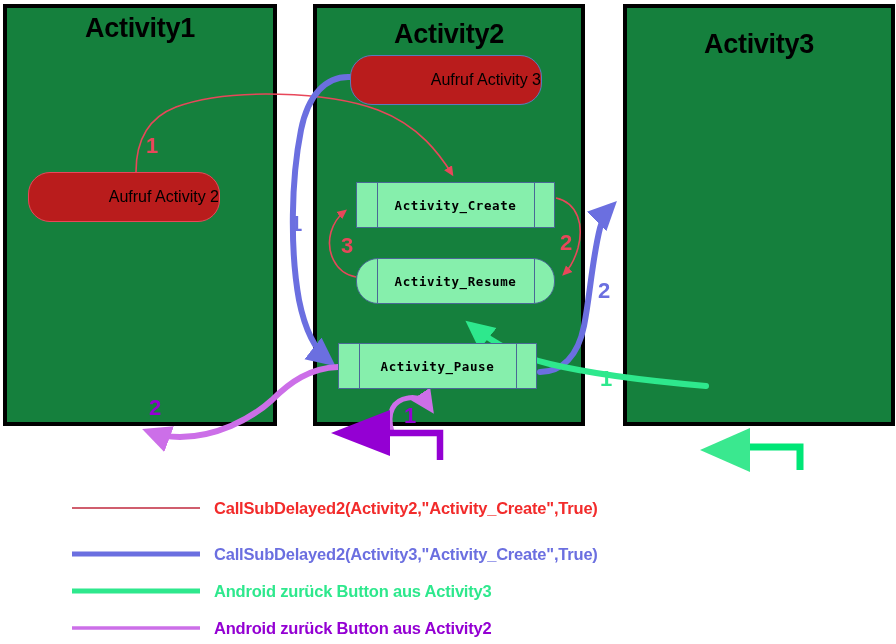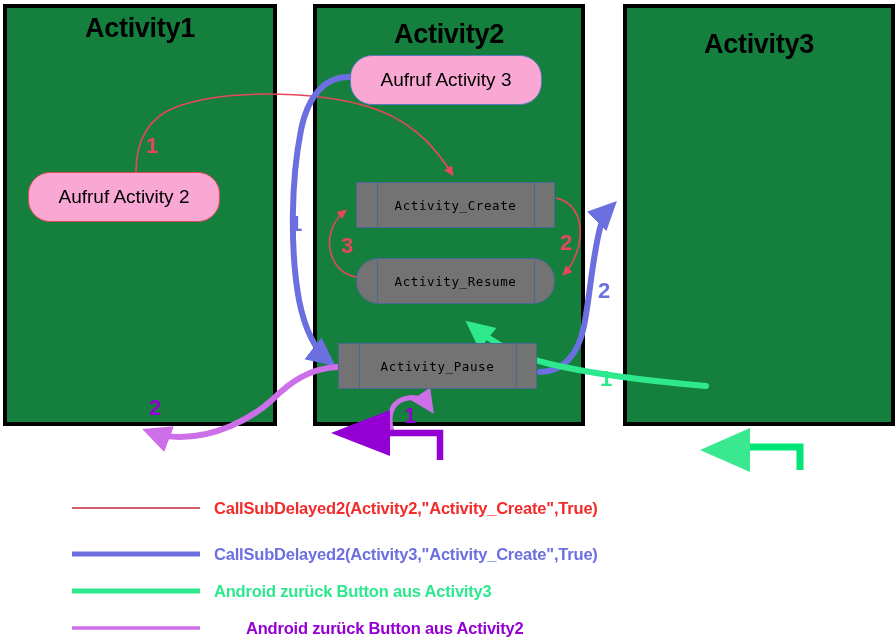--- a/index.html
+++ b/index.html
@@ -5,25 +5,25 @@
   html,body{margin:0;padding:0;background:#ffffff;}
   body{width:896px;height:644px;position:relative;overflow:hidden;
        font-family:"Liberation Sans",sans-serif;}
   #stage{position:absolute;left:0;top:0;width:896px;height:644px;}
   #svgroot{position:absolute;left:0;top:0;width:896px;height:644px;}
 
   .act-box{position:absolute;border:4px solid #000000;background:#15803d;box-sizing:border-box;}
   .act-title{position:absolute;width:100%;text-align:center;font-weight:bold;
              font-size:27px;color:#000000;line-height:1.06;letter-spacing:-0.3px;}
 
-  .rrect{position:absolute;box-sizing:border-box;border-radius:22px;background:#f9a8d4;
-         display:flex;align-items:center;justify-content:center;
-         font-size:19px;color:#000000;}
+  .rrect{position:absolute;box-sizing:border-box;border-radius:22px;background:#b91c1c;
+         display:flex;align-items:center;justify-content:flex-end;
+         font-size:16px;color:#000000;}
 
-  .proc{position:absolute;box-sizing:border-box;border:1.6px solid #4a6896;background:#737373;}
+  .proc{position:absolute;box-sizing:border-box;border:1.6px solid #4a6896;background:#86efac;font-weight:bold;}
   .proc .vl{position:absolute;top:0;bottom:0;width:0;border-left:1.6px solid #4a6896;}
   .proc .ptxt{position:absolute;left:0;right:0;top:50%;transform:translateY(-50%);
               text-align:center;font-family:"DejaVu Sans Mono","Liberation Mono",monospace;
               font-size:12.5px;color:#000000;letter-spacing:0.6px;}
 
   .num{position:absolute;font-weight:bold;font-size:22px;}
 
   .legend{position:absolute;}
   .leg-row{position:absolute;left:0;display:flex;align-items:center;}
   .leg-line{display:block;}
@@ -137,21 +137,21 @@
       <span class="leg-txt" style="color:#6b6fe0;margin-left:-68px;">CallSubDelayed2(Activity3,"Activity_Create",True)</span>
     </div>
 
     <div class="leg-row" style="top:581px;">
       <svg class="leg-line" width="210" height="20" style="margin-left:72px;">
         <line x1="0" y1="10" x2="128" y2="10" stroke="#2ee88d" stroke-width="5"></line>
       </svg>
       <span class="leg-txt" style="color:#2ee88d;margin-left:-68px;">Android zurück Button aus Activity3</span>
     </div>
 
-    <div class="leg-row" style="top:618px;gap:32px;">
+    <div class="leg-row" style="top:618px;">
       <svg class="leg-line" width="210" height="20" style="margin-left:72px;">
         <line x1="0" y1="10" x2="128" y2="10" stroke="#cc6fe8" stroke-width="3.5"></line>
       </svg>
       <span class="leg-txt" style="color:#9400d3;margin-left:-68px;">Android zurück Button aus Activity2</span>
     </div>
   </div>
 
 </div>
 
 </body></html>

